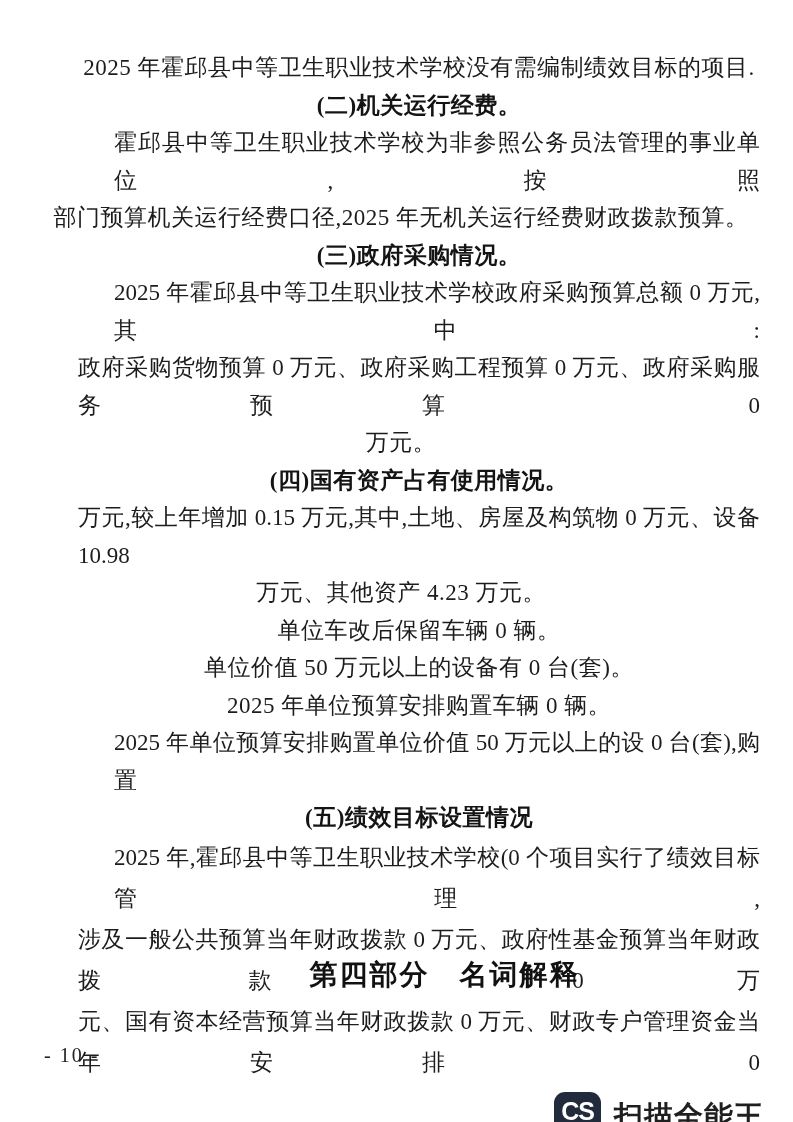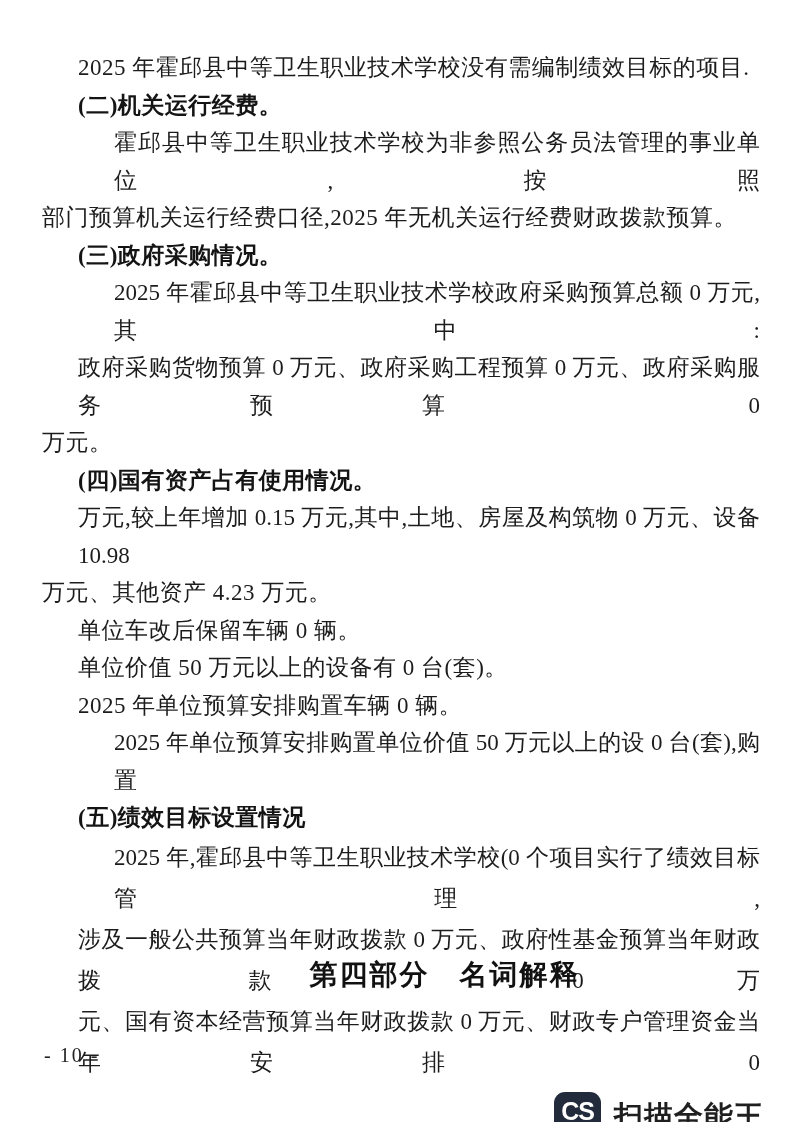--- a/index.html
+++ b/index.html
@@ -21,21 +21,21 @@
     top: 49px;
     left: 42px;
     width: 718px;
   }
   .para { margin: 0; padding: 0; }
   .line {
     font-size: 23px;
     line-height: 37.5px;
     white-space: nowrap;
     letter-spacing: 0.5px;
-    text-align: left;
+    text-align: center;
   }
   .para.wide .line { line-height: 41px; }
   .line.fill {
     white-space: normal;
     text-align: justify;
     text-align-last: justify;
     letter-spacing: 0;
     margin-left: 36px;
   }
   .line.indent { padding-left: 36px; }

